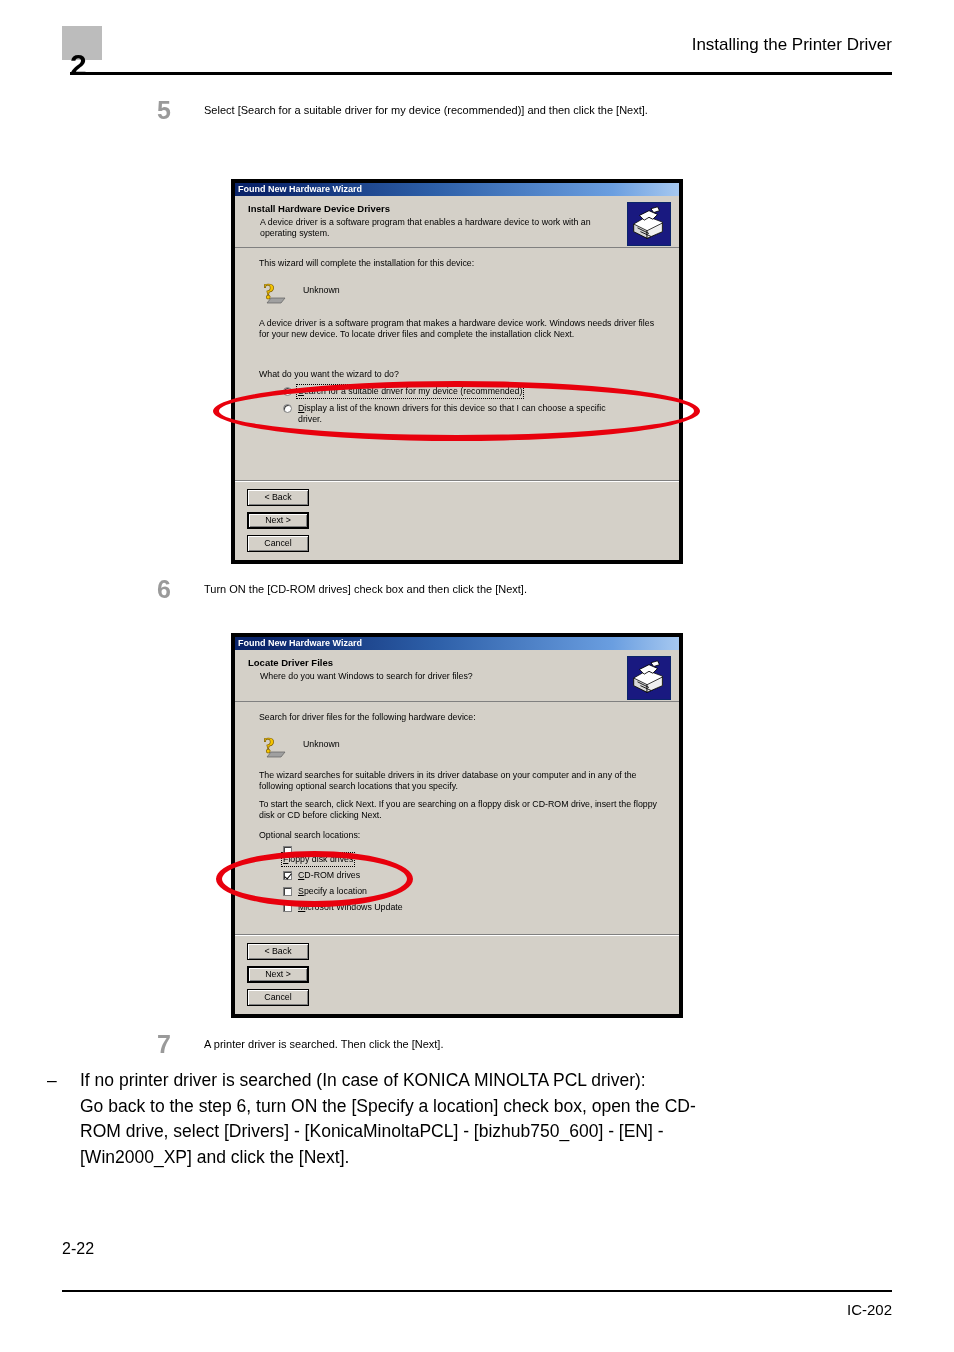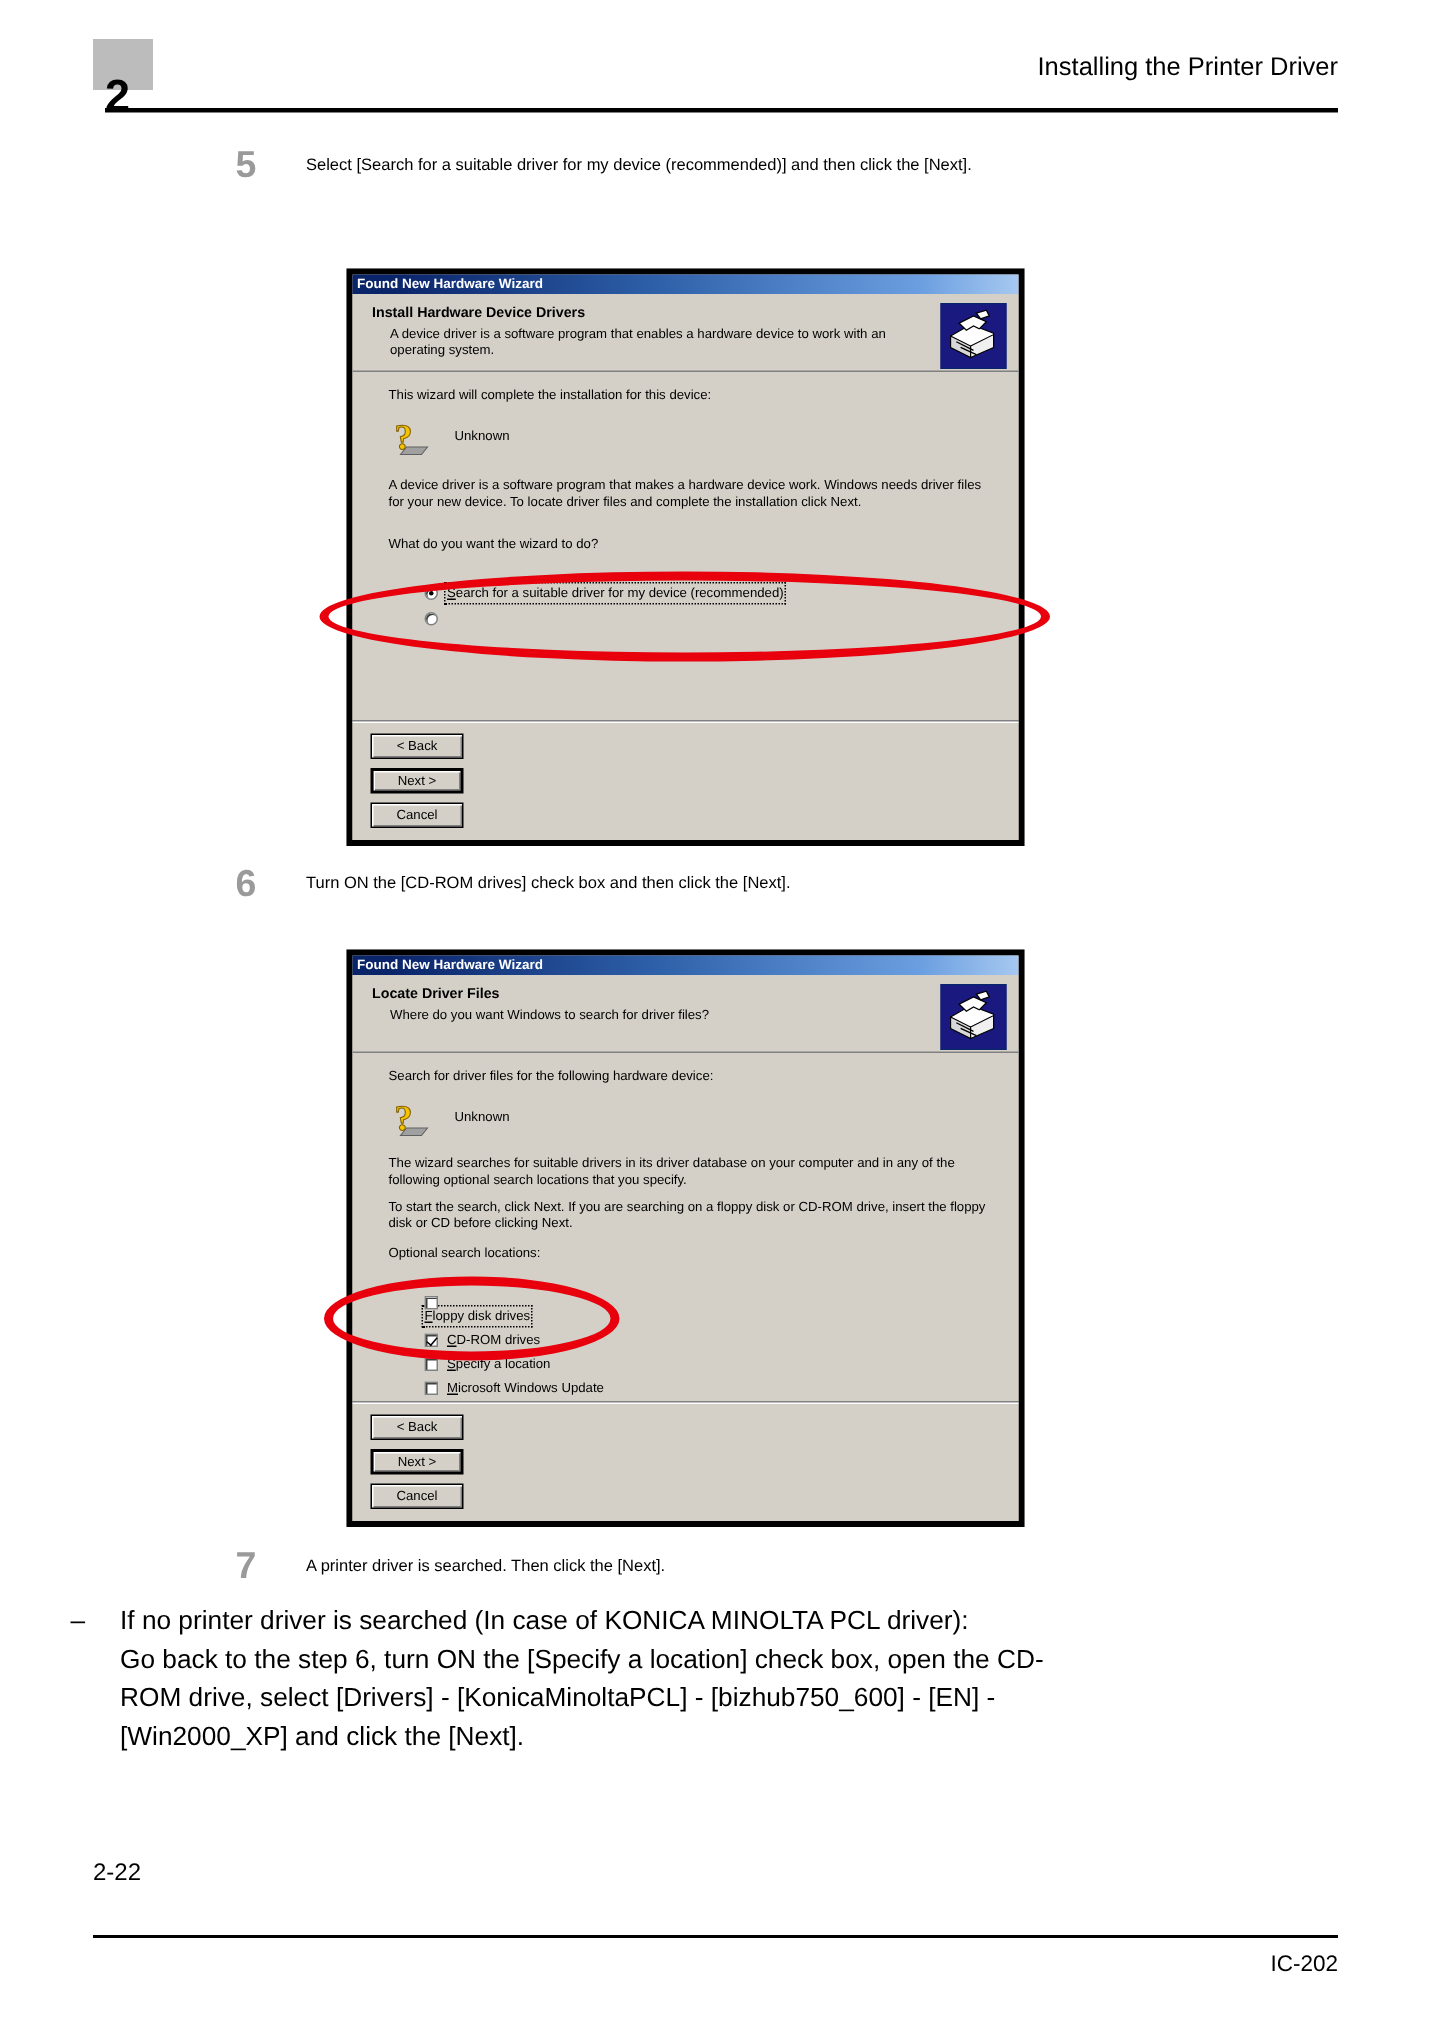--- a/index.html
+++ b/index.html
@@ -183,21 +183,21 @@
     height: 30px;
     position: relative;
     flex: none;
   }
   .dev-label {
     font-size: 8.8px;
     margin-left: 14px;
     line-height: 11px;
   }
   .opt-list {
-    margin-top: 22px;
+    margin-top: 4px;
   }
   .opt-row {
     display: flex;
     align-items: flex-start;
     margin-bottom: 6px;
     font-size: 8.8px;
     line-height: 11px;
   }
   .radio {
     width: 9px;
@@ -357,28 +357,29 @@
     <div class="dev-row">
       <div class="dev-icon">
         <svg viewBox="0 0 30 30" width="30" height="30">
           <path d="M12,22 L26,22 L22,27 L8,27 Z" fill="#a0a0a0" stroke="#606060" stroke-width="0.7"></path>
           <text x="4" y="23" font-family="Liberation Serif, serif" font-size="24" font-weight="bold" fill="#f5c400" stroke="#806000" stroke-width="0.7">?</text>
         </svg>
       </div>
       <div class="dev-label">Unknown</div>
     </div>
     <p class="dlg-para" style="margin-top:12px;">A device driver is a software program that makes a hardware device work. Windows needs driver files for your new device. To locate driver files and complete the installation click Next.</p>
-    <p class="dlg-para" style="margin-top:16px;">What do you want the wizard to do?</p>
+    <p class="dlg-para" style="margin-top:28px;">What do you want the wizard to do?</p>
     <div class="opt-list" style="margin-left:24px;">
       <div class="opt-row">
         <span class="radio on"></span>
         <span class="opt-label focus"><span class="u">S</span><span>earch for a suitable driver for my device (recommended)</span></span>
       </div>
       <div class="opt-row">
         <span class="radio"></span>
+        <span class="opt-label" style="width:330px;"><span class="u">D</span><span>isplay a list of the known drivers for this device so that I can choose a specific driver.</span></span>
       </div>
     </div>
   </div>
   <div class="dlg-sep"></div>
   <div class="dlg-footer">
     <div class="btn">&lt; Back</div>
     <div class="btn default">Next &gt;</div>
     <div class="btn">Cancel</div>
   </div>
 </div>

